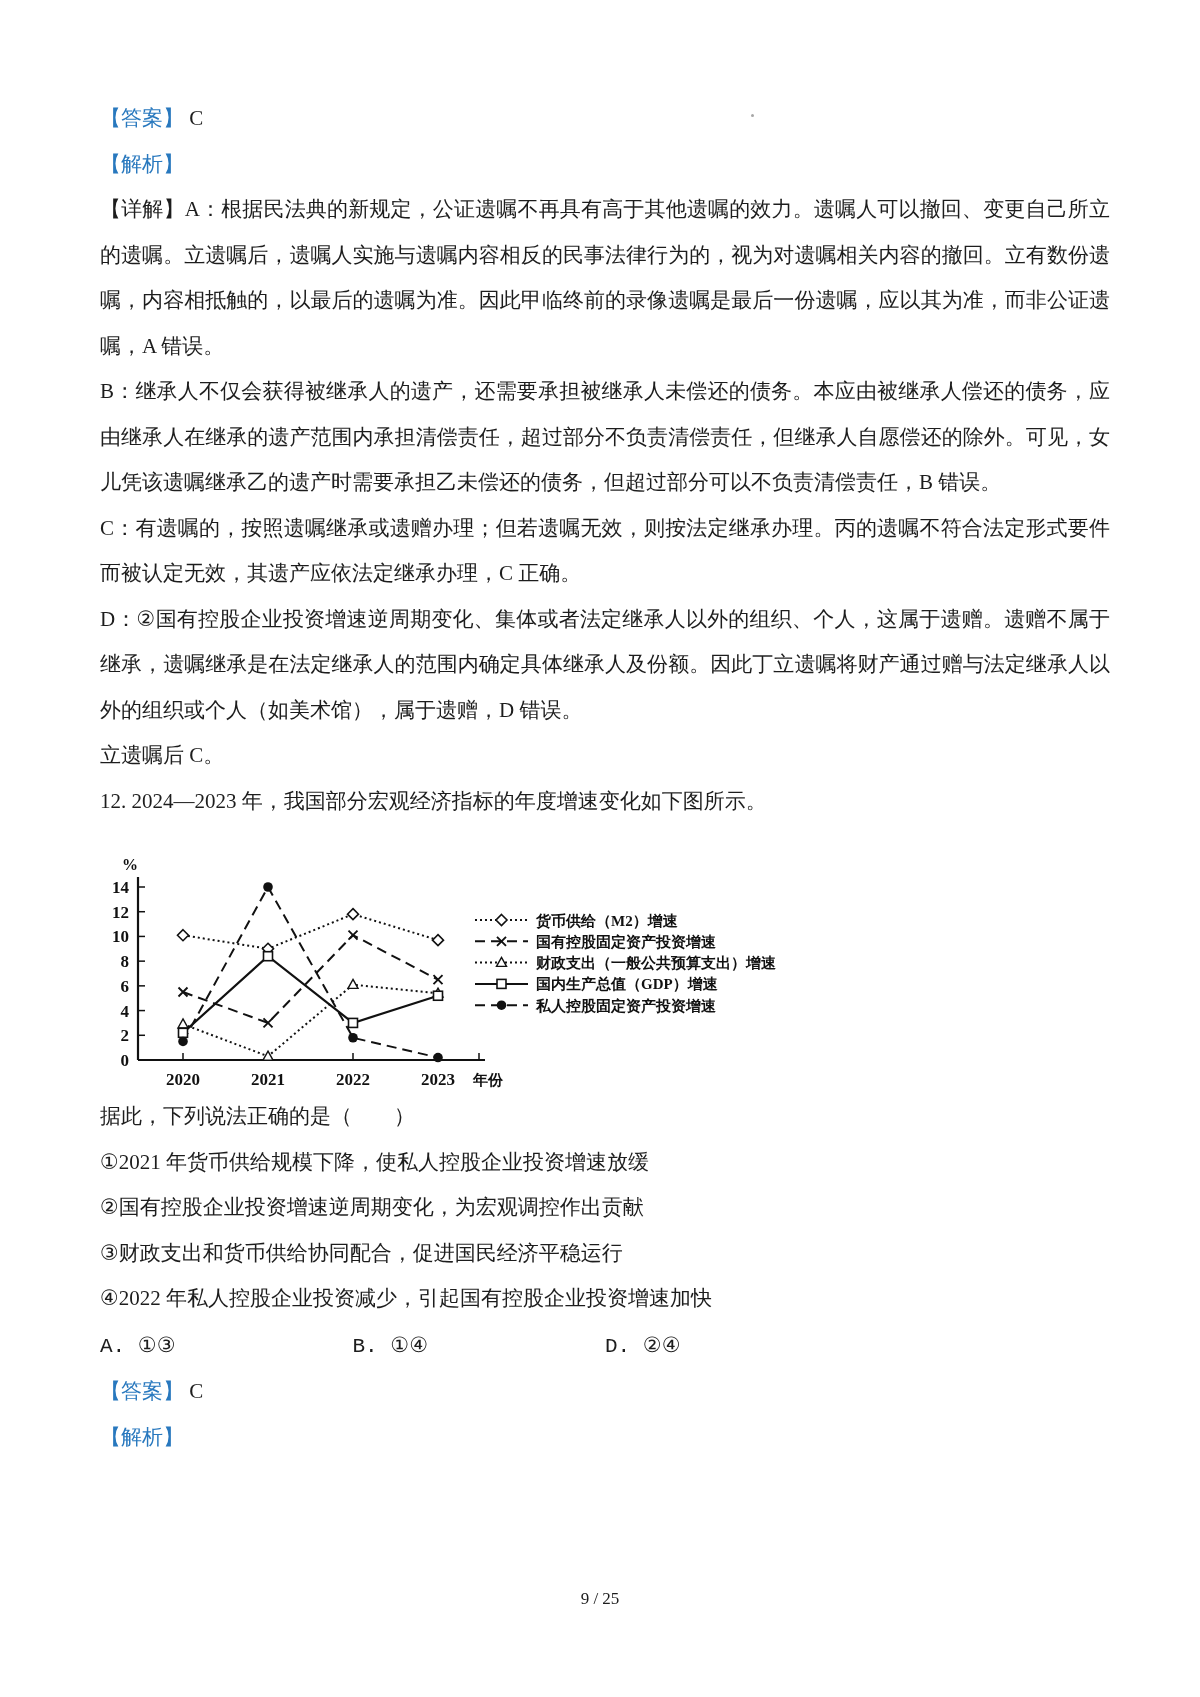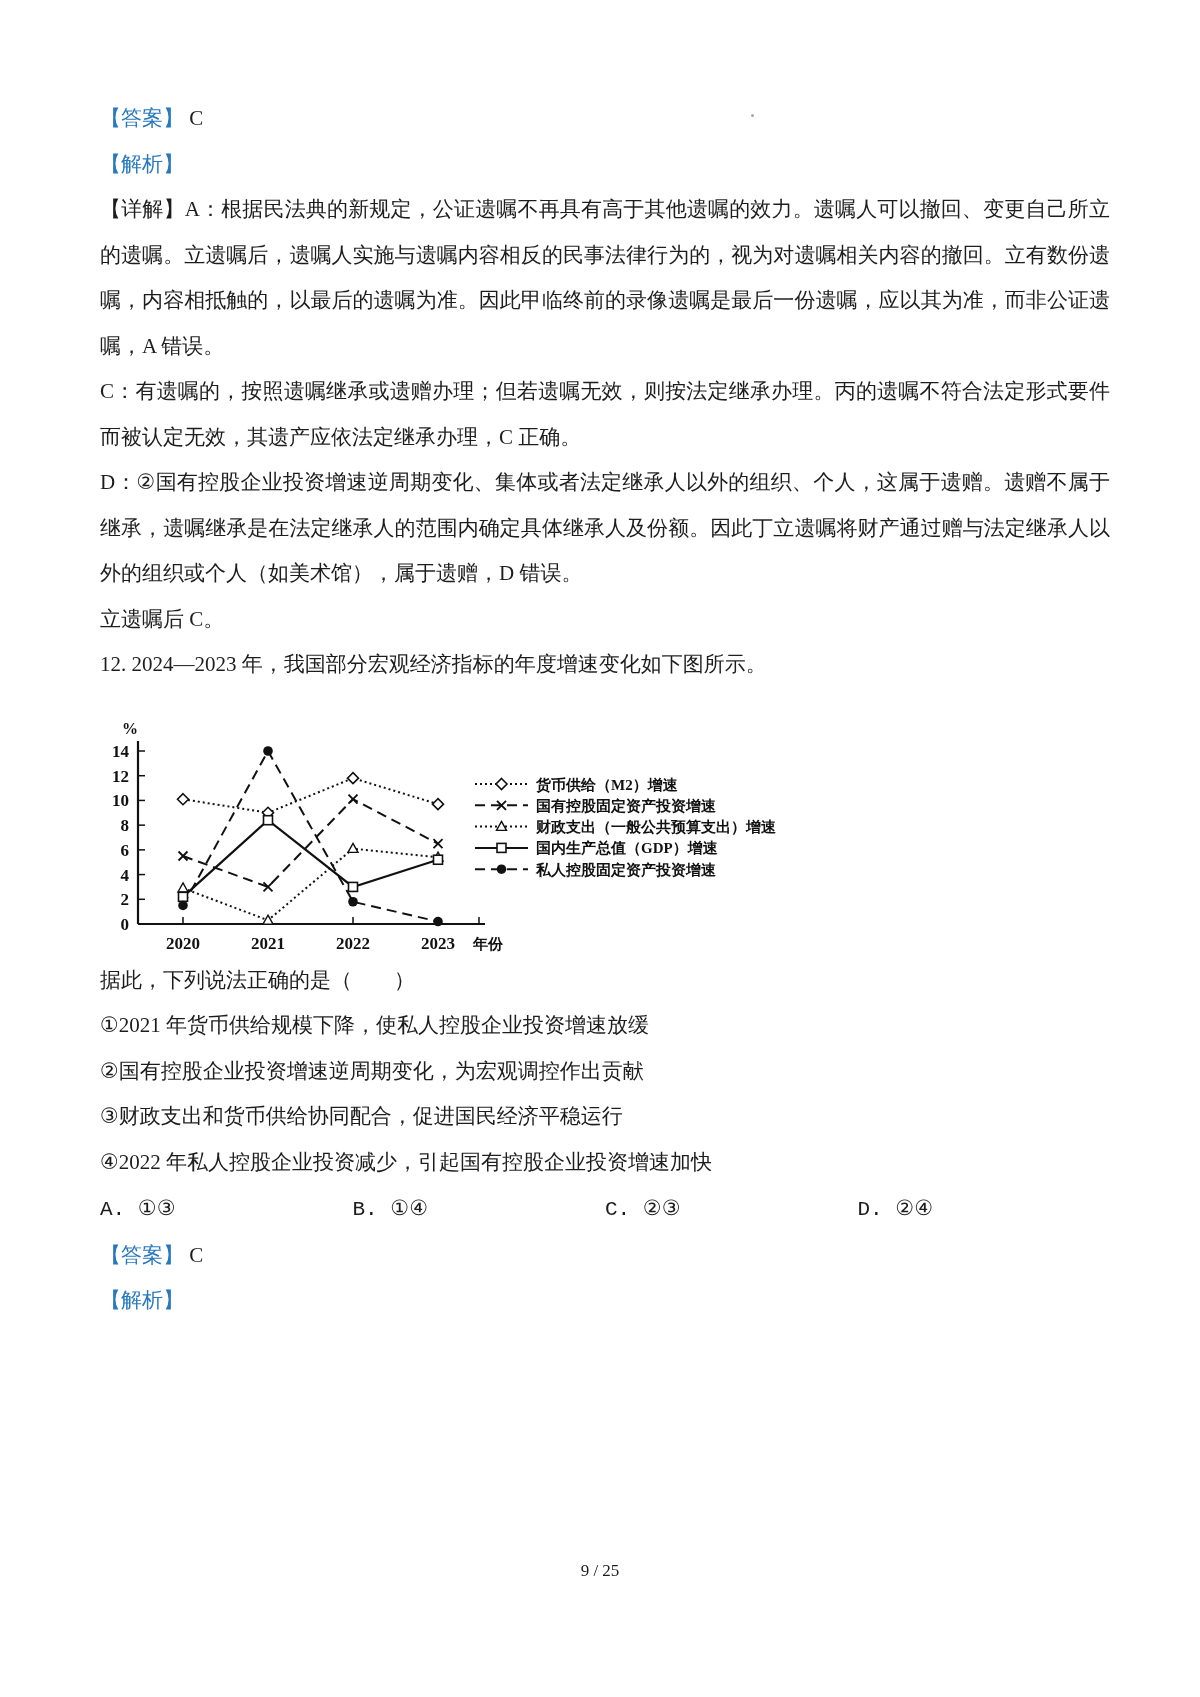--- a/index.html
+++ b/index.html
@@ -18,36 +18,37 @@
   .stray-dot{position:absolute;left:751px;top:114px;width:3px;height:3px;border-radius:50%;background:#777;opacity:.65;}
   .chart-wrap{margin:6px 0 2px 0;line-height:0;}
   .chart-wrap svg{display:block;}
   .tick{font-family:"Liberation Serif","DejaVu Serif",serif;font-weight:700;font-size:17px;fill:#111;}
   .pct{font-family:"Liberation Serif","DejaVu Serif",serif;font-weight:700;font-size:16px;fill:#111;}
   .axlab{font-family:"Liberation Serif","DejaVu Serif",serif;font-weight:700;font-size:15px;fill:#111;}
   .legend{font-family:"Liberation Serif","DejaVu Serif",serif;font-weight:700;font-size:15px;fill:#111;}
   .options-row{display:flex;margin-top:2px;}
   .options-row .opt{flex:0 0 25%;text-align:left;font-family:Liberation Mono, monospace;}
   .footer{
-    position:absolute;left:0;right:0;bottom:116px;text-align:center;
+    position:absolute;left:0;right:0;bottom:88px;text-align:center;
     font-size:17px;color:#1d1d1d;line-height:20px;
   }
 </style>
 </head>
 <body>
 
 <div class="stray-dot"></div>
 
 <div class="content">
 
   <p><span class="blue">【答案】</span> <span>C</span></p>
 
   <p><span class="blue">【解析】</span></p>
 
   <p>【详解】A：根据民法典的新规定，公证遗嘱不再具有高于其他遗嘱的效力。遗嘱人可以撤回、变更自己所立的遗嘱。立遗嘱后，遗嘱人实施与遗嘱内容相反的民事法律行为的，视为对遗嘱相关内容的撤回。立有数份遗嘱，内容相抵触的，以最后的遗嘱为准。因此甲临终前的录像遗嘱是最后一份遗嘱，应以其为准，而非公证遗嘱，A 错误。</p>
+  <p>B：继承人不仅会获得被继承人的遗产，还需要承担被继承人未偿还的债务。本应由被继承人偿还的债务，应由继承人在继承的遗产范围内承担清偿责任，超过部分不负责清偿责任，但继承人自愿偿还的除外。可见，女儿凭该遗嘱继承乙的遗产时需要承担乙未偿还的债务，但超过部分可以不负责清偿责任，B 错误。</p>
   <p>C：有遗嘱的，按照遗嘱继承或遗赠办理；但若遗嘱无效，则按法定继承办理。丙的遗嘱不符合法定形式要件而被认定无效，其遗产应依法定继承办理，C 正确。</p>
   <p>D：②国有控股企业投资增速逆周期变化、集体或者法定继承人以外的组织、个人，这属于遗赠。遗赠不属于继承，遗嘱继承是在法定继承人的范围内确定具体继承人及份额。因此丁立遗嘱将财产通过赠与法定继承人以外的组织或个人（如美术馆），属于遗赠，D 错误。</p>
   <p>立遗嘱后 C。</p>
 
   <p>12. 2024—2023 年，我国部分宏观经济指标的年度增速变化如下图所示。</p>
 
   <div class="chart-wrap">
     <svg id="chart-svg" width="780" height="262" viewBox="0 0 780 262">
         <line x1="38" y1="47" x2="38" y2="230" stroke="#111" stroke-width="2.2"></line>
         <line x1="38" y1="230" x2="385" y2="230" stroke="#111" stroke-width="2.2"></line>
@@ -123,21 +124,20 @@
   <p>据此，下列说法正确的是（　　）</p>
 
   <p>①2021 年货币供给规模下降，使私人控股企业投资增速放缓</p>
   <p>②国有控股企业投资增速逆周期变化，为宏观调控作出贡献</p>
   <p>③财政支出和货币供给协同配合，促进国民经济平稳运行</p>
   <p>④2022 年私人控股企业投资减少，引起国有控股企业投资增速加快</p>
 
   <div class="options-row">
     <span class="opt"><span>A.</span> <span>①③</span></span>
     <span class="opt"><span>B.</span> <span>①④</span></span>
-    <span class="opt"><span>C.</span> <span>②③</span></span>
     <span class="opt"><span>D.</span> <span>②④</span></span>
   </div>
 
   <p><span class="blue">【答案】</span> <span>C</span></p>
 
   <p><span class="blue">【解析】</span></p>
 
 
 </div>
 

